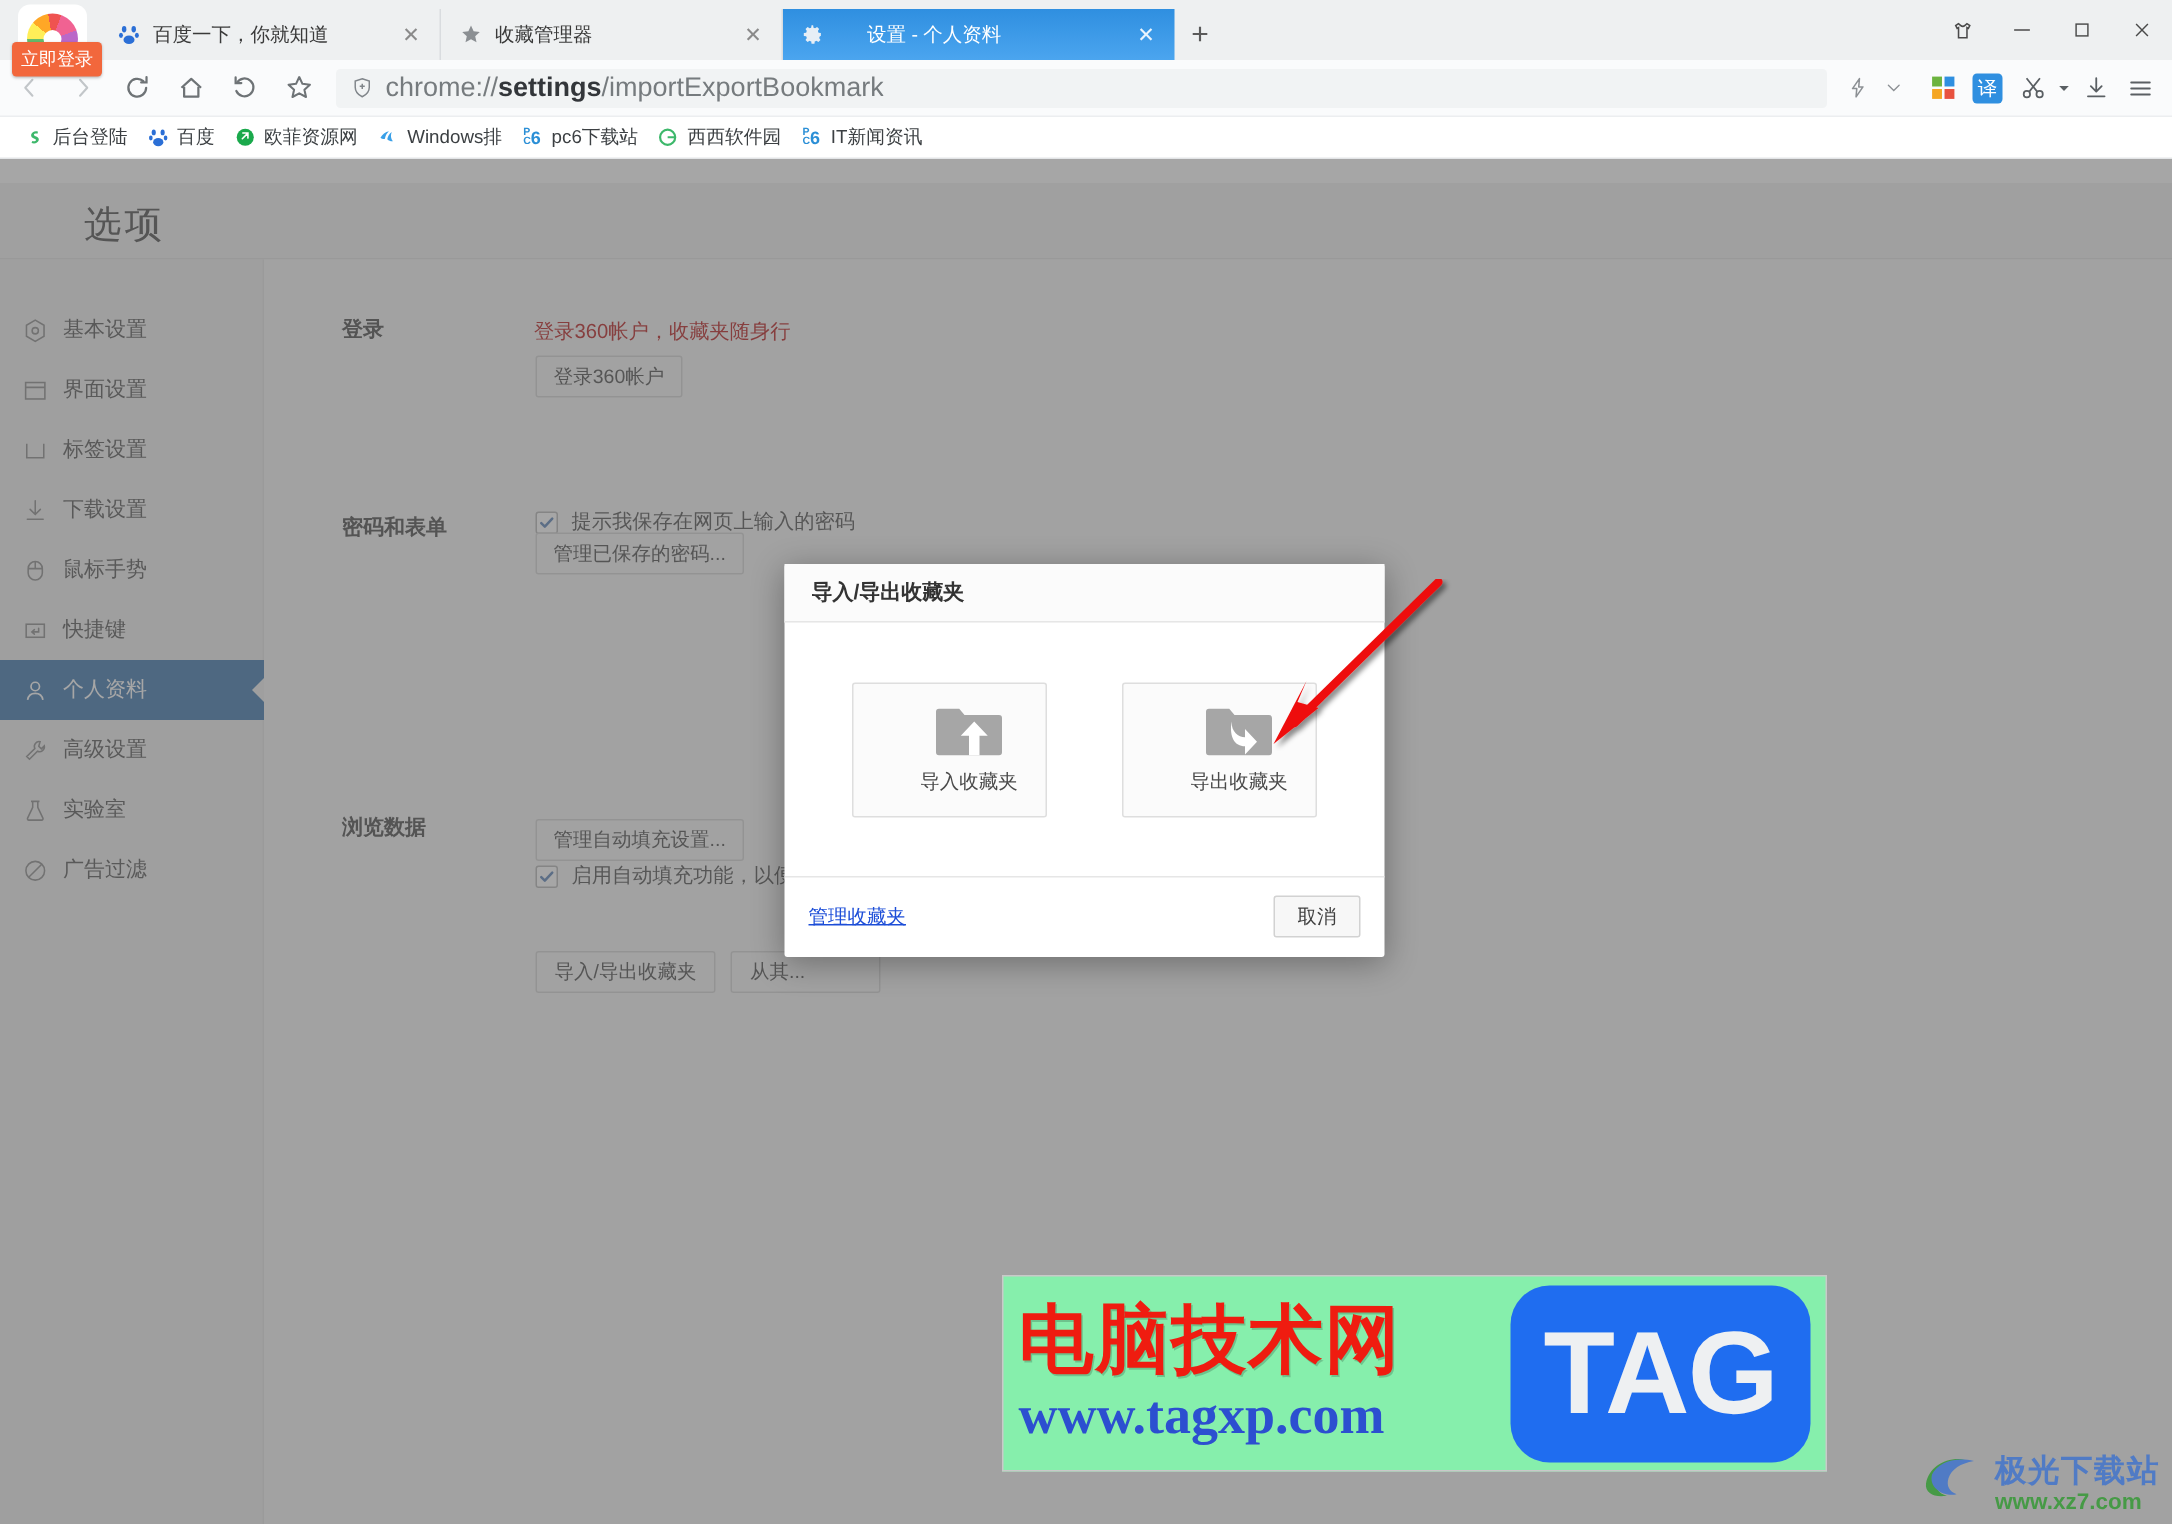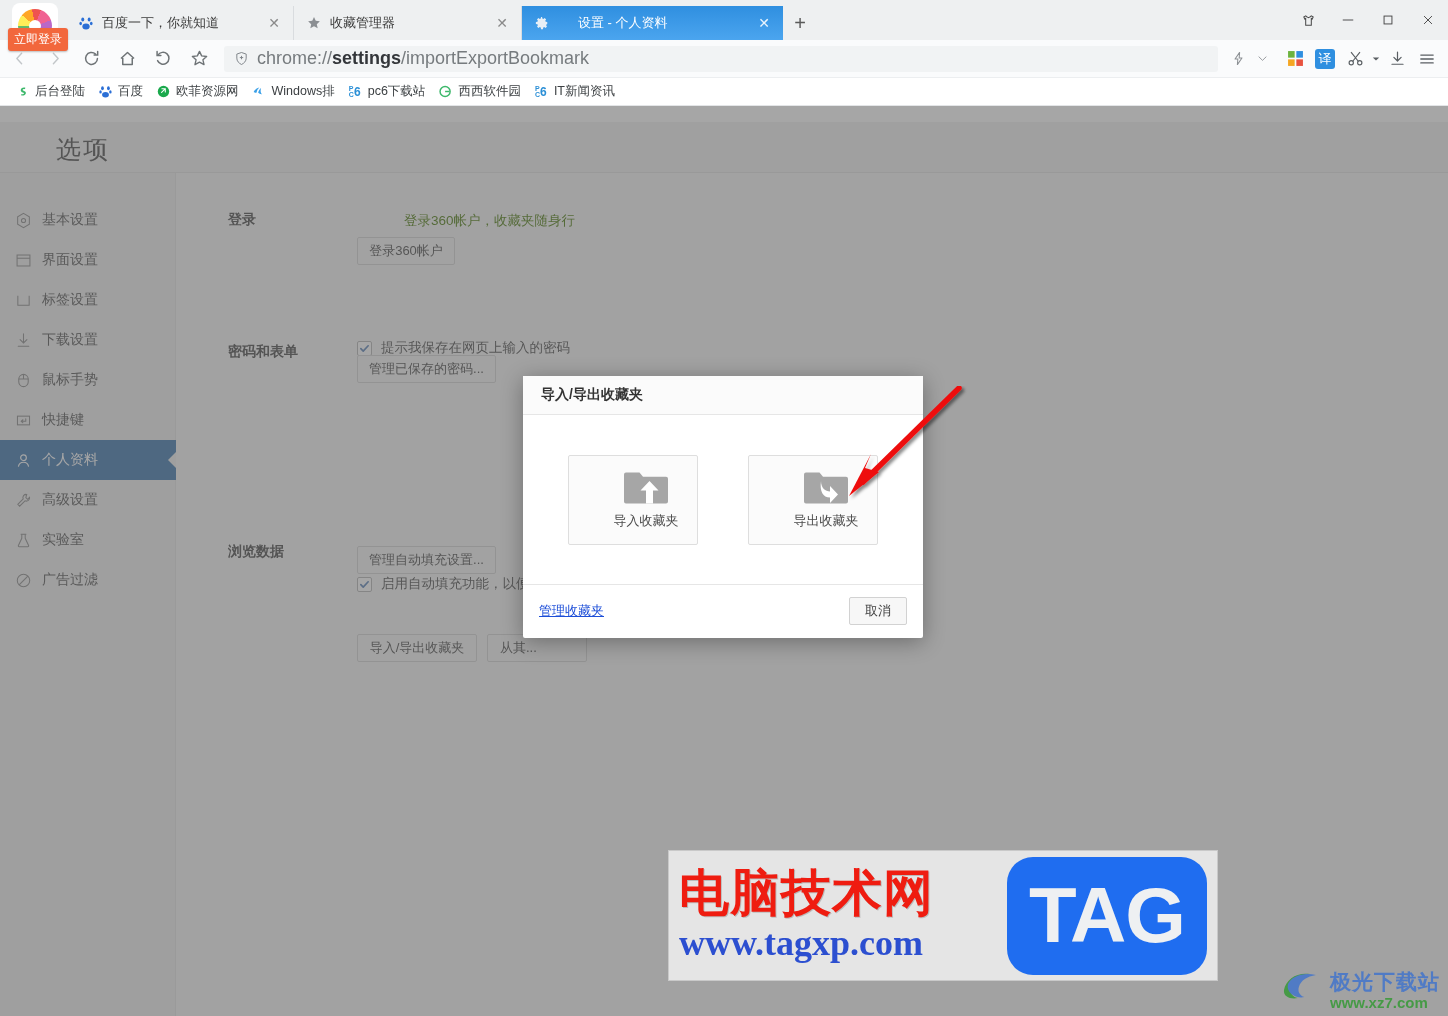--- a/index.html
+++ b/index.html
@@ -240,21 +240,21 @@
 
   
   .content {
     position: absolute; left: 176px; top: 51px;
     width: 1272px; height: 859px;
     background: #f7f7f7;
   }
   .slabel {
     position: absolute; font-size: 14px; color: #4a4a4a; font-weight: 700;
   }
-  .stext { position: absolute; font-size: 13.5px; color: #4d7c0f; margin-left: 48px; }
+  .stext { position: absolute; font-size: 13.5px; color: #b91c1c; }
   .sbtn {
     position: absolute; height: 28px; padding: 0 12px;
     border: 1px solid #d6d6d6; background: #f6f6f6;
     border-radius: 2px; font-size: 13px; color: #4d4d4d;
     display: flex; align-items: center; justify-content: center;
     white-space: nowrap;
   }
   .scheck { position: absolute; display: flex; align-items: center; gap: 9px; }
   .scheck .cb {
     width: 15px; height: 15px; border: 1px solid #b6b6b6;
@@ -315,21 +315,21 @@
   
   .arrow-ann {
     position: absolute; left: 835px; top: 386px;
     width: 140px; height: 115px; pointer-events: none;
   }
 
   
   .wm-tag {
     position: absolute; left: 668px; top: 850px;
     width: 550px; height: 131px;
-    background: #e5e5e5;
+    background: #86efac;
     border: 1px solid #c9c9c9;
     display: flex; align-items: center;
     padding: 6px 10px;
   }
   .wm-tag .wm-left { flex: 1 1 auto; }
   .wm-tag .wm-cn {
     font-family: "DejaVu Sans", sans-serif;
     font-size: 50px; font-weight: 700; color: #ef1c10;
     letter-spacing: 1px; line-height: 1.05;
     text-shadow: 1px 1px 0 rgba(0,0,0,.18);

